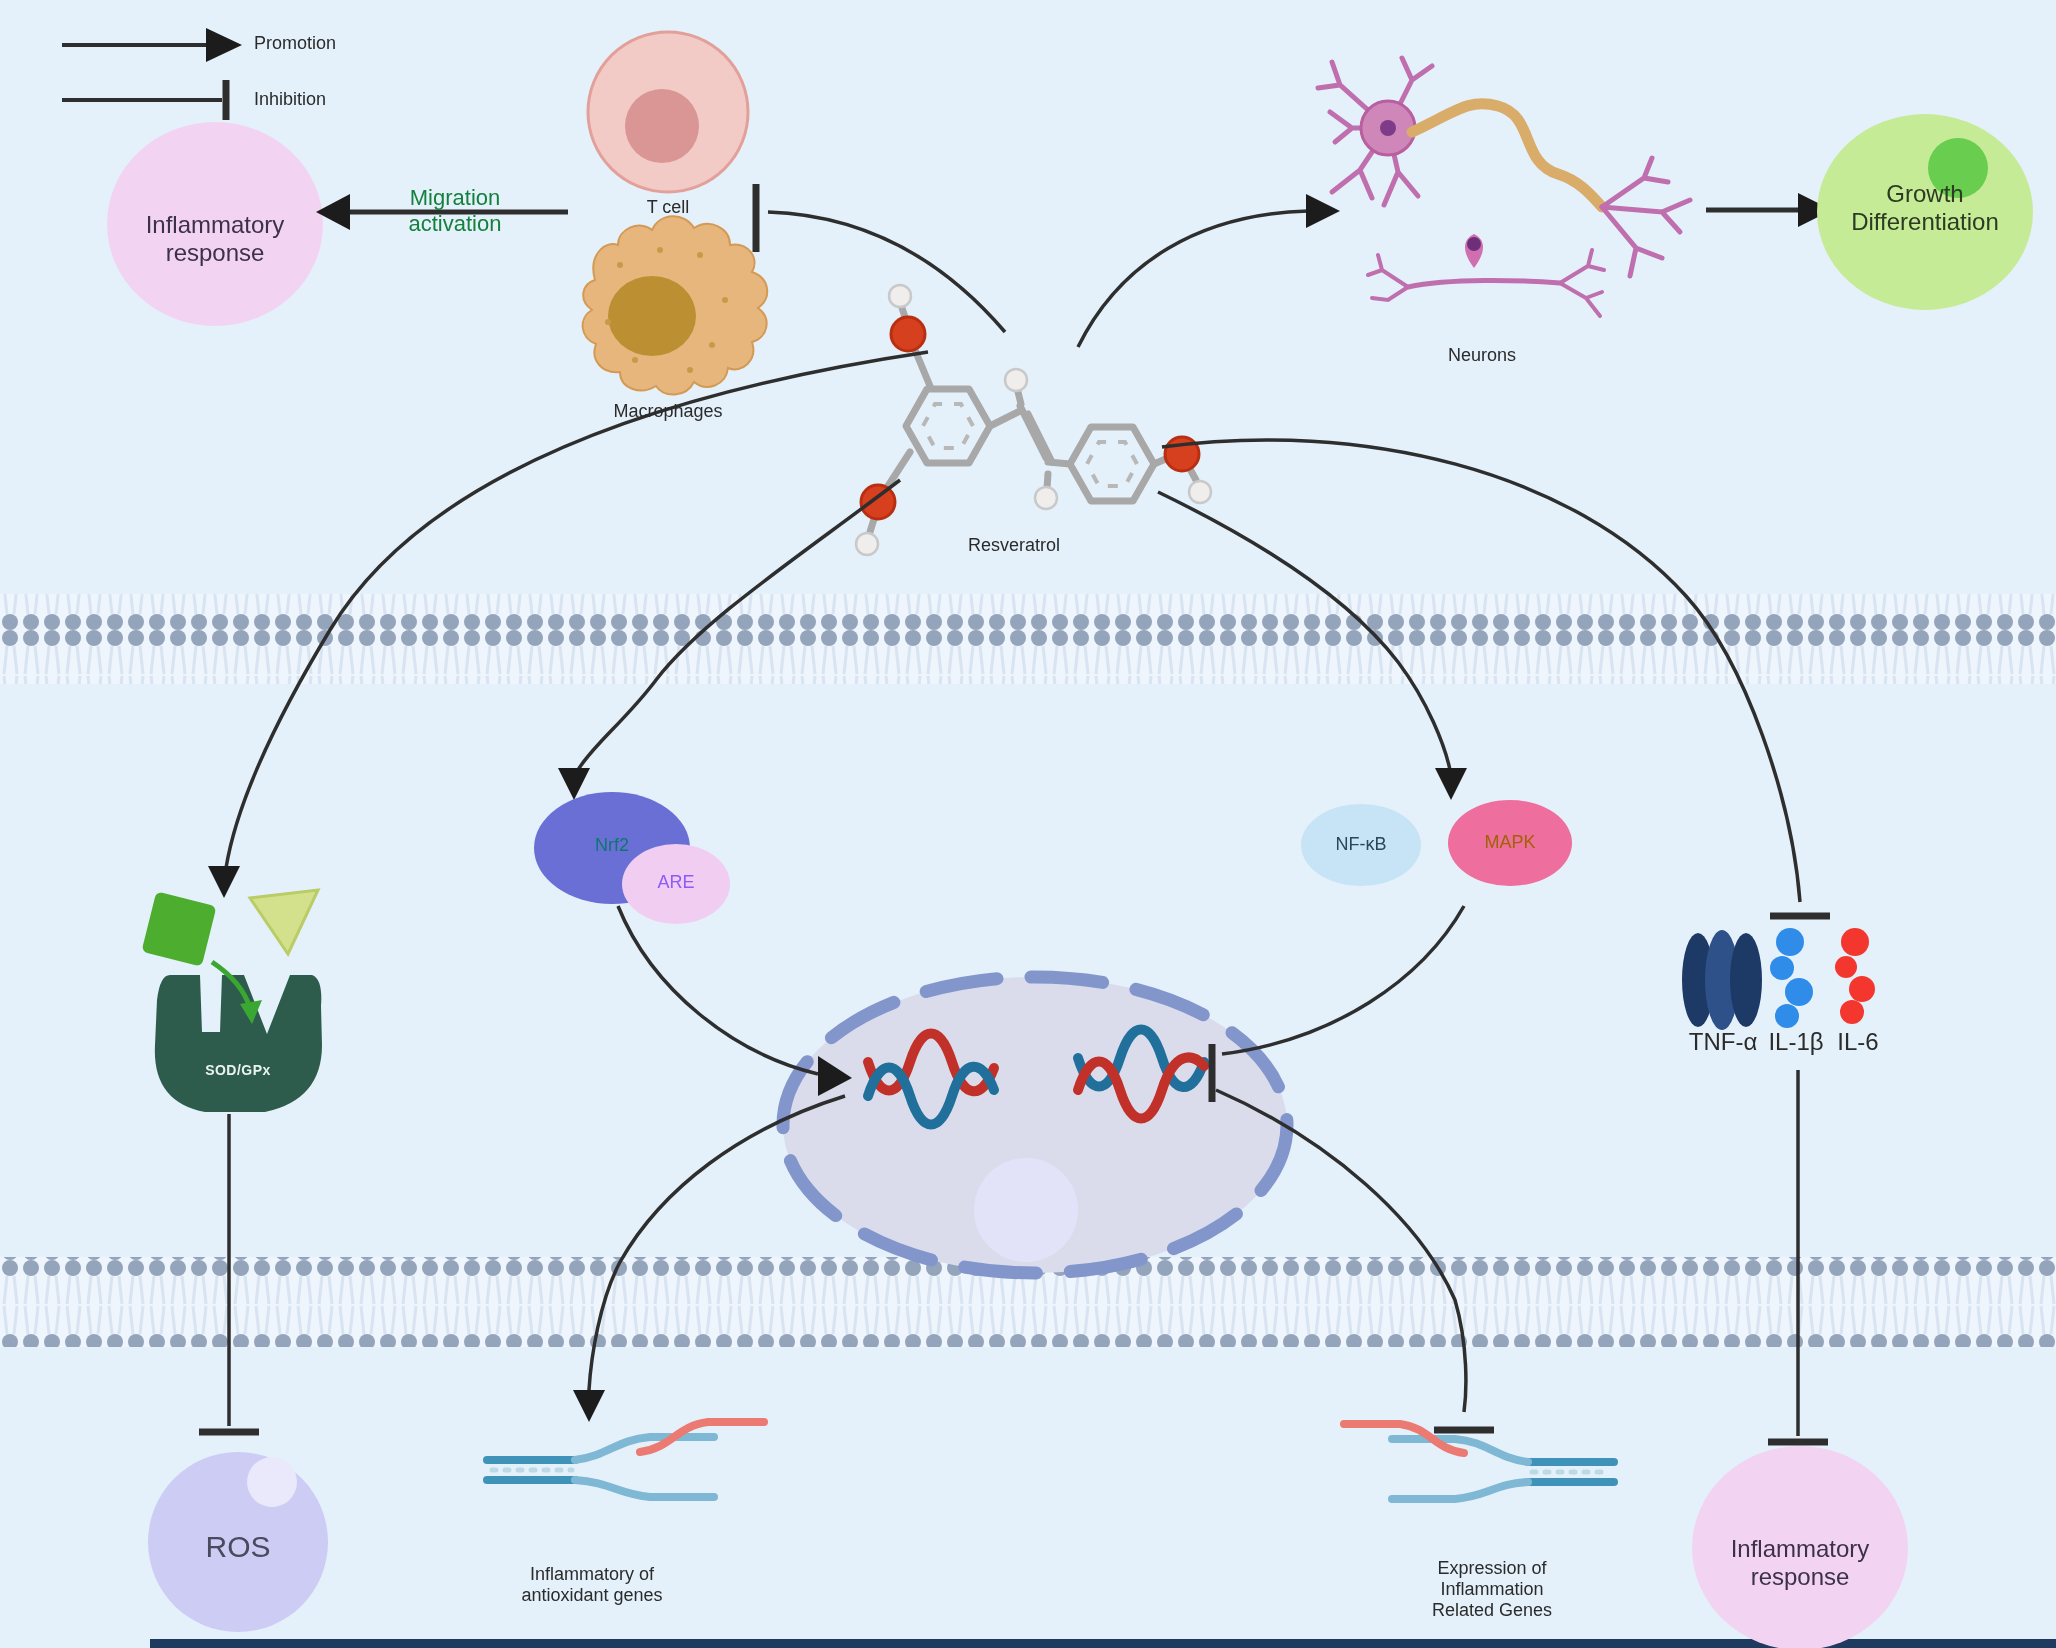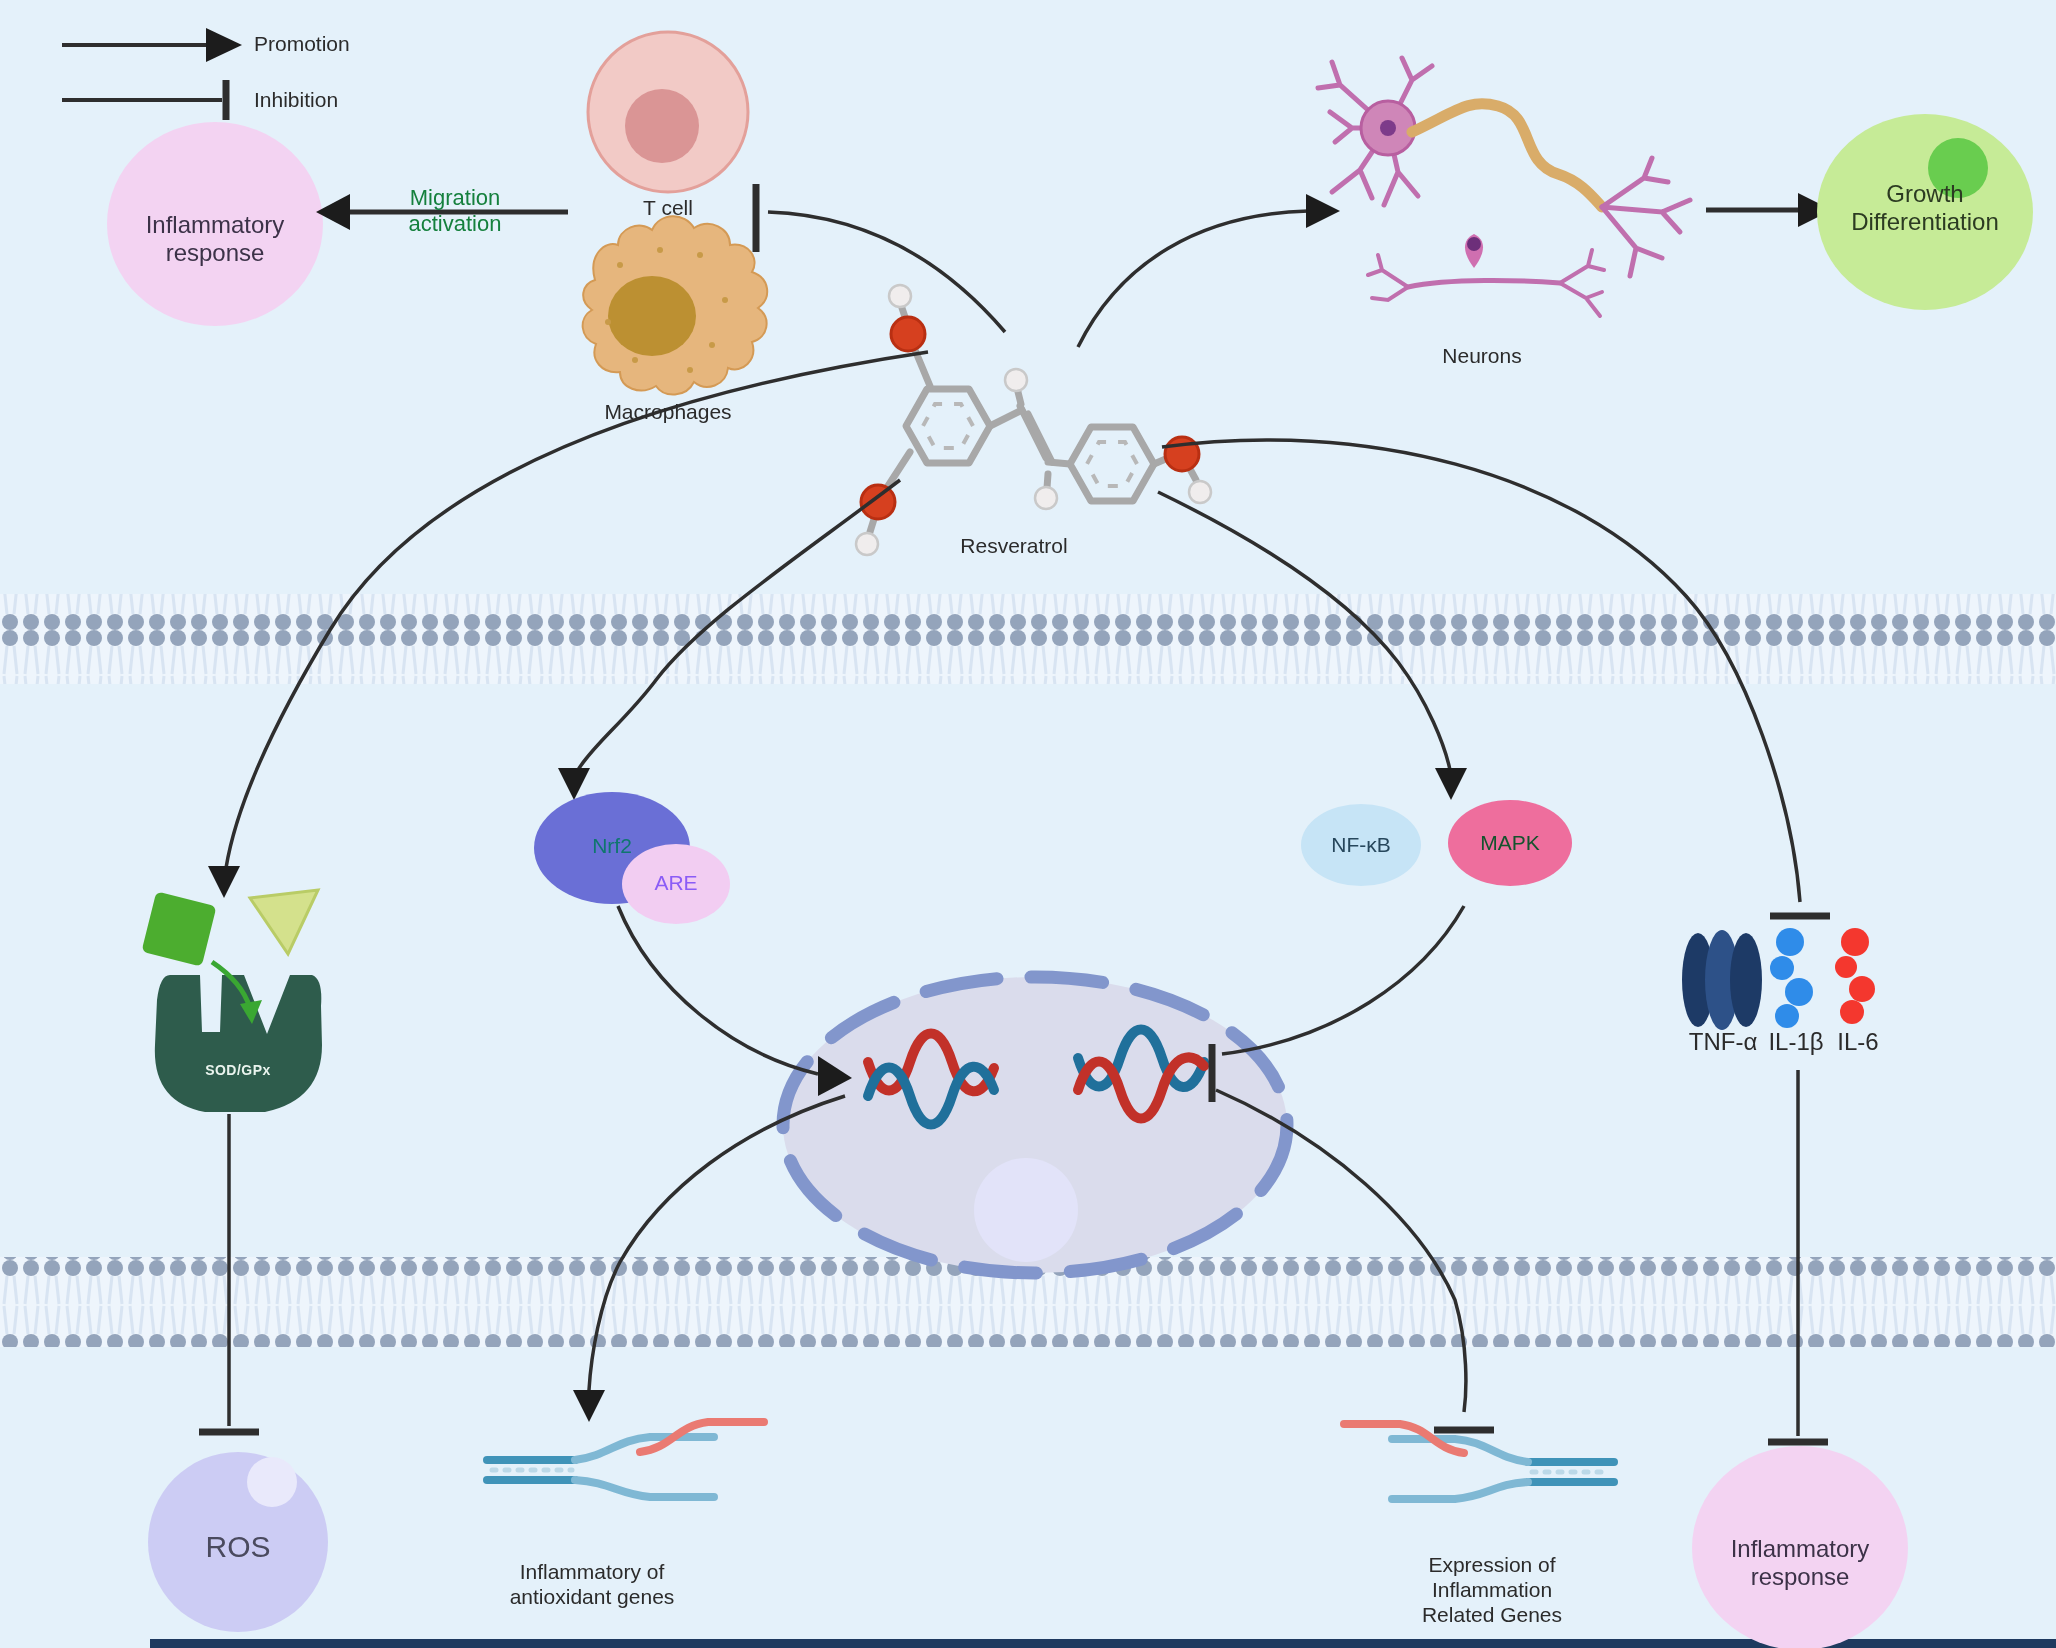--- a/index.html
+++ b/index.html
@@ -7,21 +7,21 @@
     position:relative;width:2056px;height:1648px;overflow:hidden;
     background:#e4f1fa;
     font-family:"Liberation Sans", sans-serif;
     color:#2b2b2b;
   }
   .stage svg{position:absolute;left:0;top:0;}
   .lbl{position:absolute;white-space:nowrap;line-height:1.18;}
   .center{transform:translate(-50%,-50%);text-align:center;}
   .vcenter{transform:translate(0,-50%);}
   .lbl span{display:block;}
-  .f27{font-size:21px;}
+  .f27{font-size:18px;}
   .f24{font-size:24px;}
   .f30{font-size:30px;margin-top:7px;}
   .f34{font-size:22px;color:#15803d;}
   .node-text{color:#3c3248;margin-top:15px;}
   .tiny{font-size:14px;font-weight:bold;color:#eaf4ee;letter-spacing:.5px;}
 </style>
 </head>
 <body>
 
 <div class="stage">
@@ -308,21 +308,21 @@
 <div class="lbl center f24" style="left:1925px;top:208px;color:#2c3b22;">
   <span>Growth</span>
   <span>Differentiation</span>
 </div>
 
 <div class="lbl center f27" style="left:1014px;top:546px;">Resveratrol</div>
 
 <div class="lbl center f27" style="left:612px;top:846px;color:#0f766e;">Nrf2</div>
 <div class="lbl center f27" style="left:676px;top:883px;color:#8b5cf6;">ARE</div>
 <div class="lbl center f27" style="left:1361px;top:845px;color:#27475c;">NF-κB</div>
-<div class="lbl center f27" style="left:1510px;top:843px;color:#14532d;">MAPK</div>
+<div class="lbl center f27" style="left:1510px;top:843px;color:#a16207;">MAPK</div>
 
 <div class="lbl center tiny" style="left:238px;top:1070px;">SOD/GPx</div>
 
 <div class="lbl center f24" style="left:1723px;top:1042px;">TNF-α</div>
 <div class="lbl center f24" style="left:1796px;top:1042px;">IL-1β</div>
 <div class="lbl center f24" style="left:1858px;top:1042px;">IL-6</div>
 
 <div class="lbl center f30" style="left:238px;top:1540px;color:#4a4a5e;">ROS</div>
 
 <div class="lbl center f27" style="left:592px;top:1585px;">

